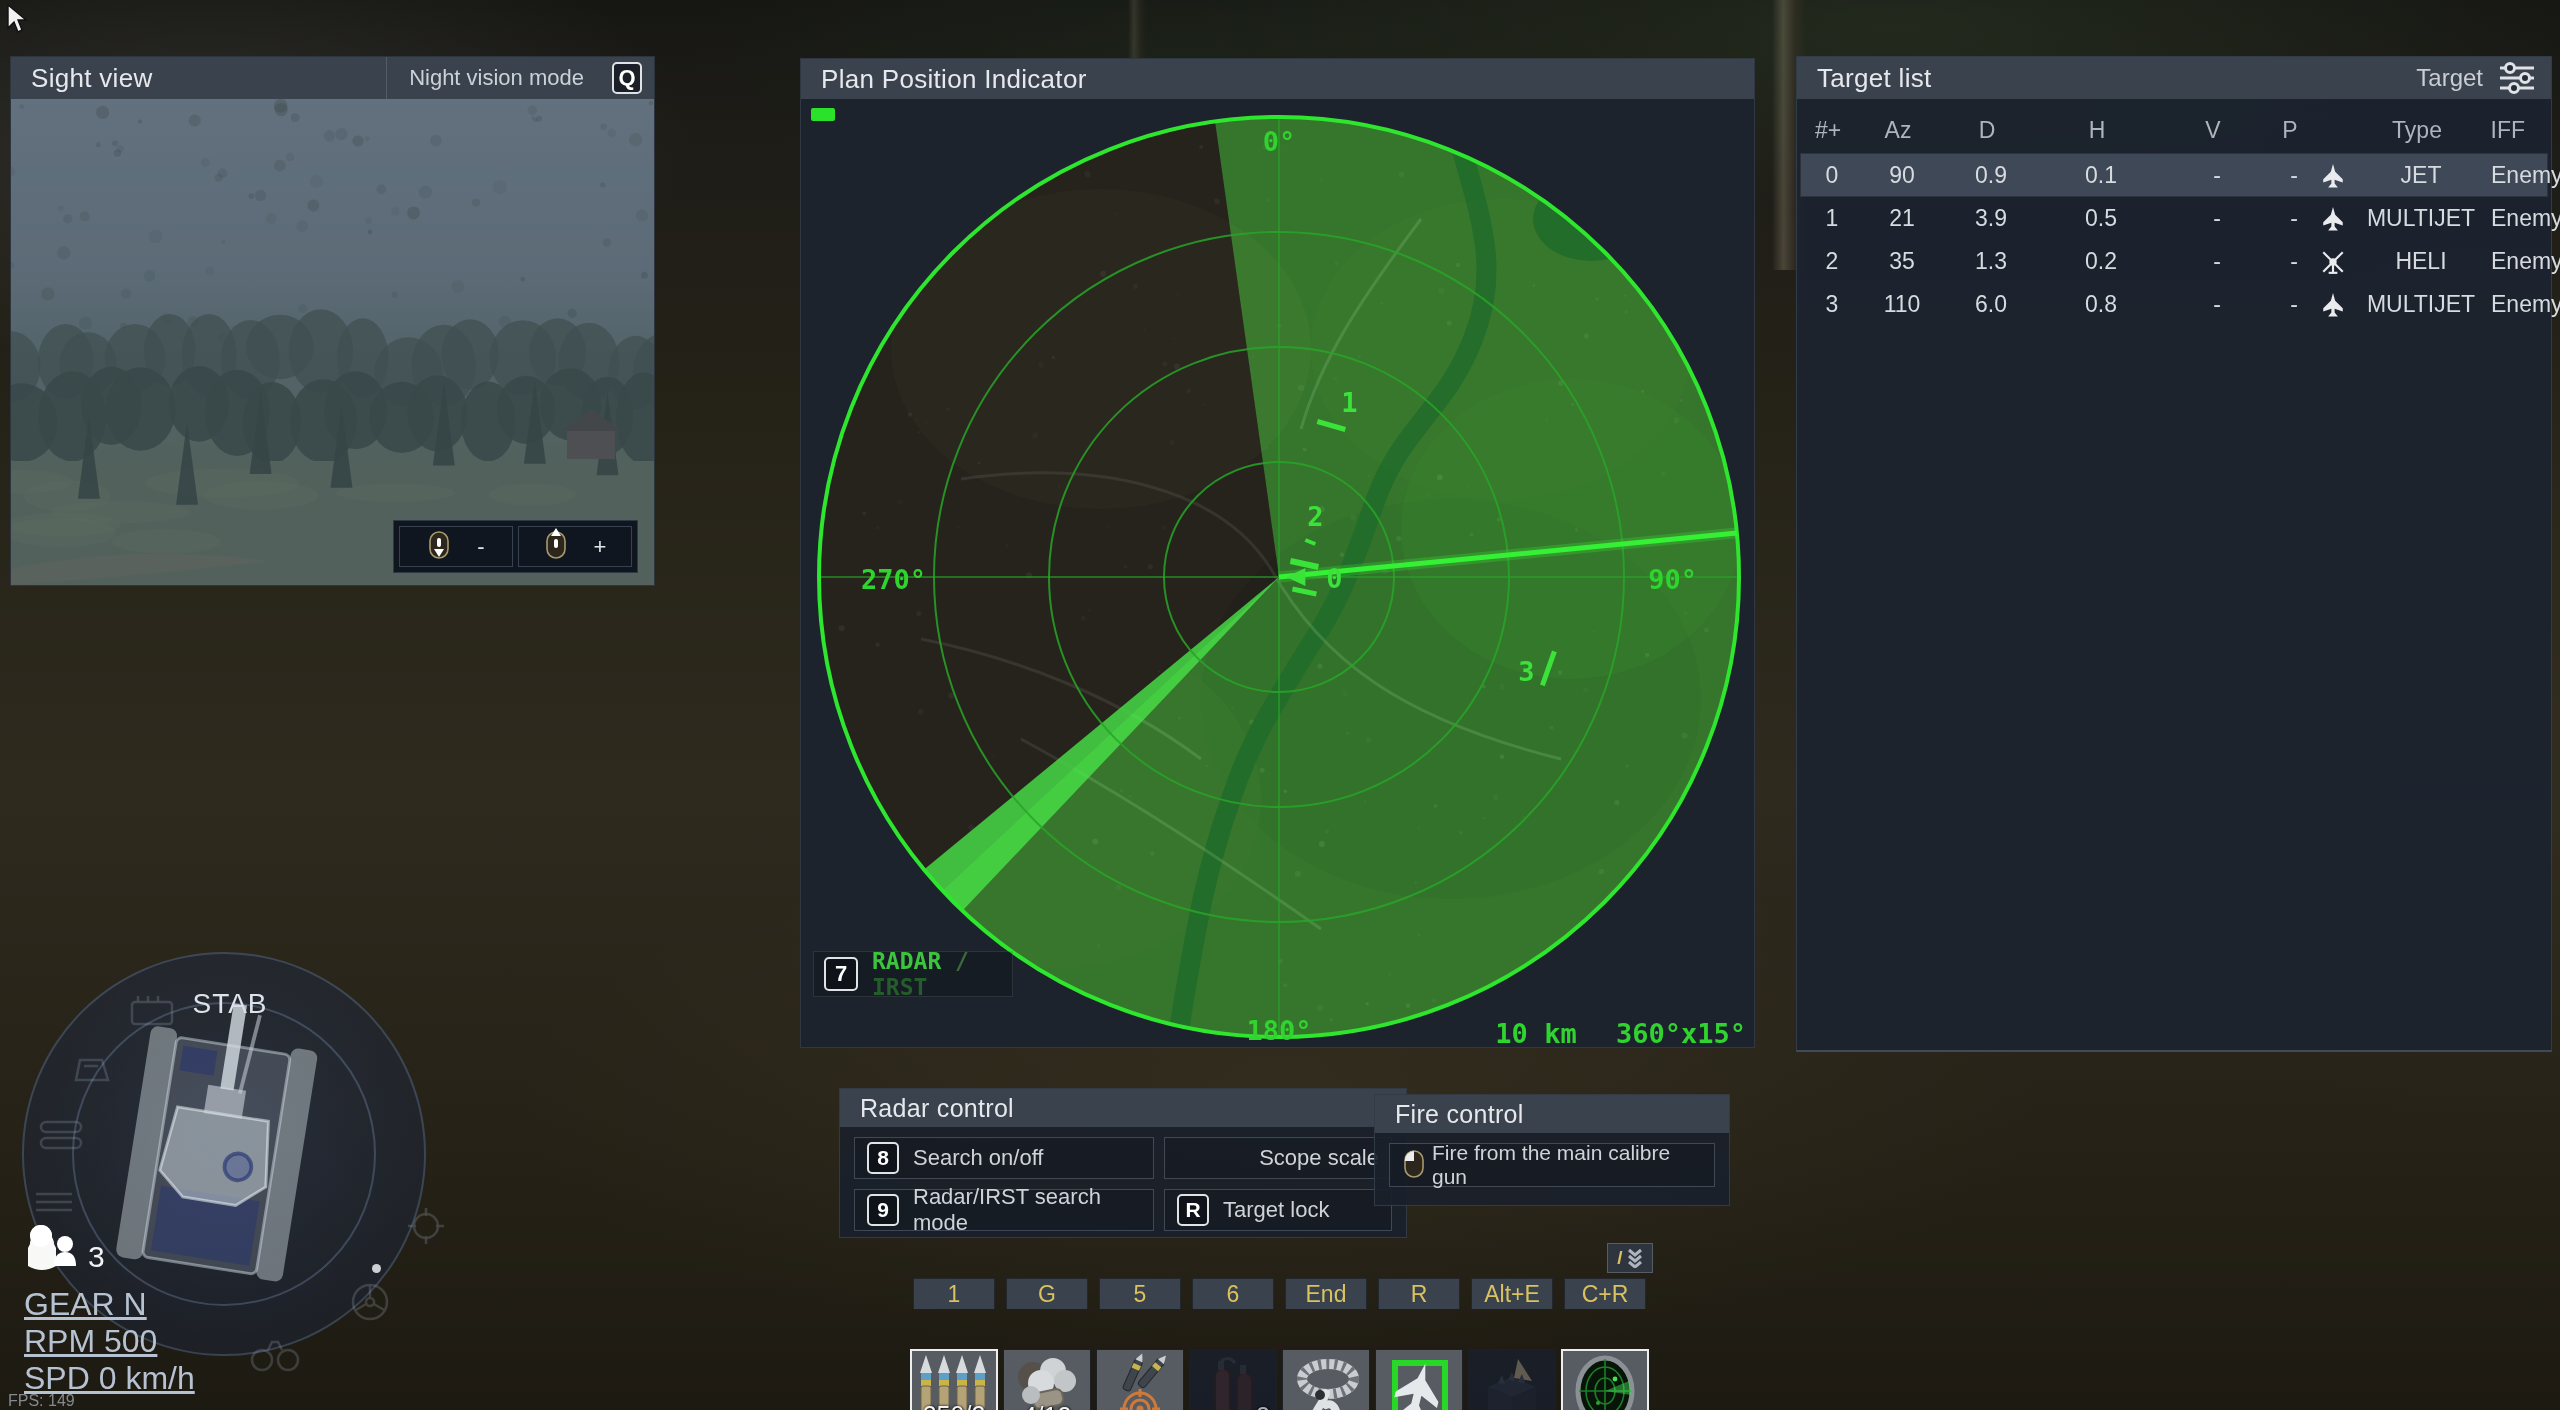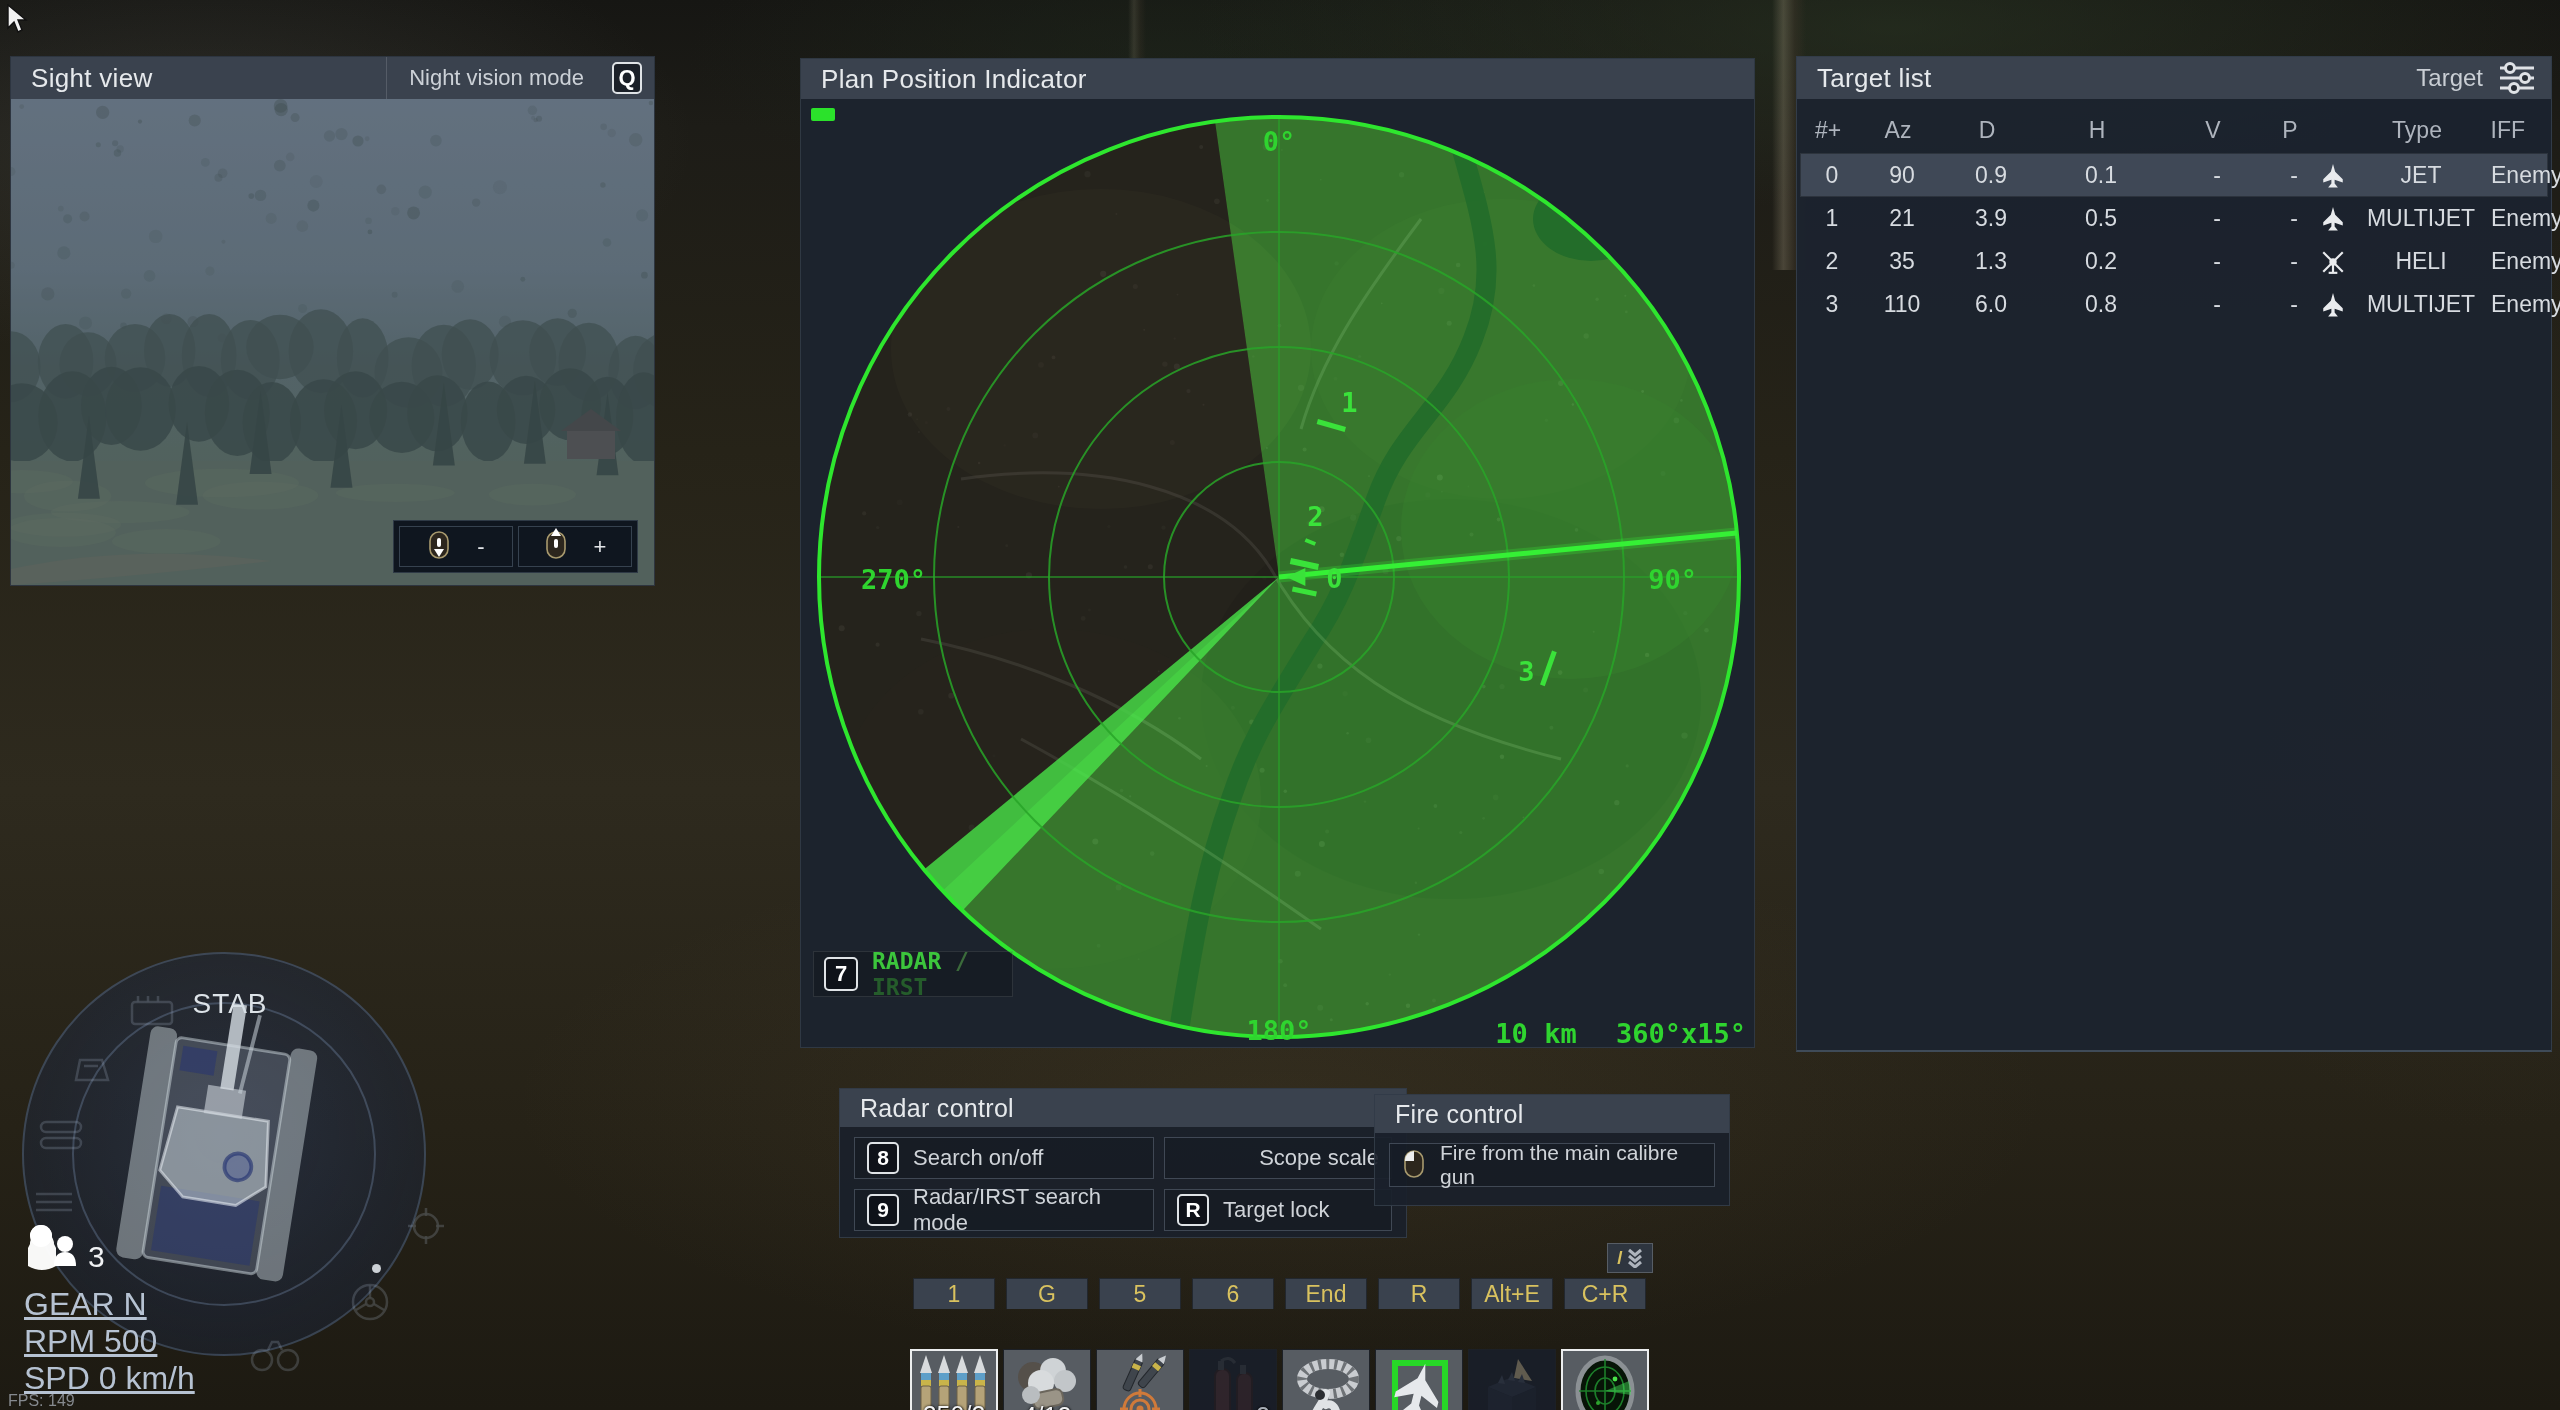--- a/index.html
+++ b/index.html
@@ -54,21 +54,21 @@
   
   #radctl{left:839px;top:1068px;width:568px;height:150px;margin-top:20px;}
   #radctl .phead,#firectl .phead{height:38px;font-size:25px;}
   .ctlgrid{display:grid;grid-template-columns:300px 1fr;gap:10px;padding:10px 14px;}
   .ctlbtn{height:42px;border:1px solid rgba(140,155,175,.35);background:rgba(16,22,30,.35);display:flex;align-items:center;
     gap:14px;padding:0 12px;color:#cfd3d8;font-size:22px;cursor:pointer;box-sizing:border-box;}
   .ctlbtn .key{min-width:32px;height:32px;font-size:21px;}
   .ctlbtn.nokey{justify-content:flex-end;}
   #firectl{left:1374px;top:1094px;width:356px;height:112px;}
   .firebtn{margin:10px 14px;height:42px;border:1px solid rgba(140,155,175,.35);background:rgba(16,22,30,.35);
-    display:flex;align-items:center;gap:14px;padding:0 12px;color:#cfd3d8;font-size:21px;cursor:pointer;}
+    display:flex;align-items:center;gap:6px;padding:0 12px;color:#cfd3d8;font-size:21px;cursor:pointer;}
   
   #hotbar{position:absolute;left:910px;top:1278px;display:flex;gap:5px;}
   .slot{width:88px;cursor:pointer;}
   .slotkey{height:30px;background:#3a424e;color:#d9c25f;font-size:23px;display:flex;align-items:center;justify-content:center;
     margin:0 3px;border:1px solid rgba(0,0,0,.4);border-bottom:none;}
   .sloticon{position:relative;height:84px;background:#575c62;border:1px solid #1c2026;box-sizing:border-box;
     display:flex;align-items:center;justify-content:center;margin-top:40px;}
   .slot.selected .sloticon{border:2px solid #eceeef;}
   .slot.dimmed .sloticon{background:rgba(25,31,44,.85);}
   .slot.dimmed svg{opacity:.45;}

